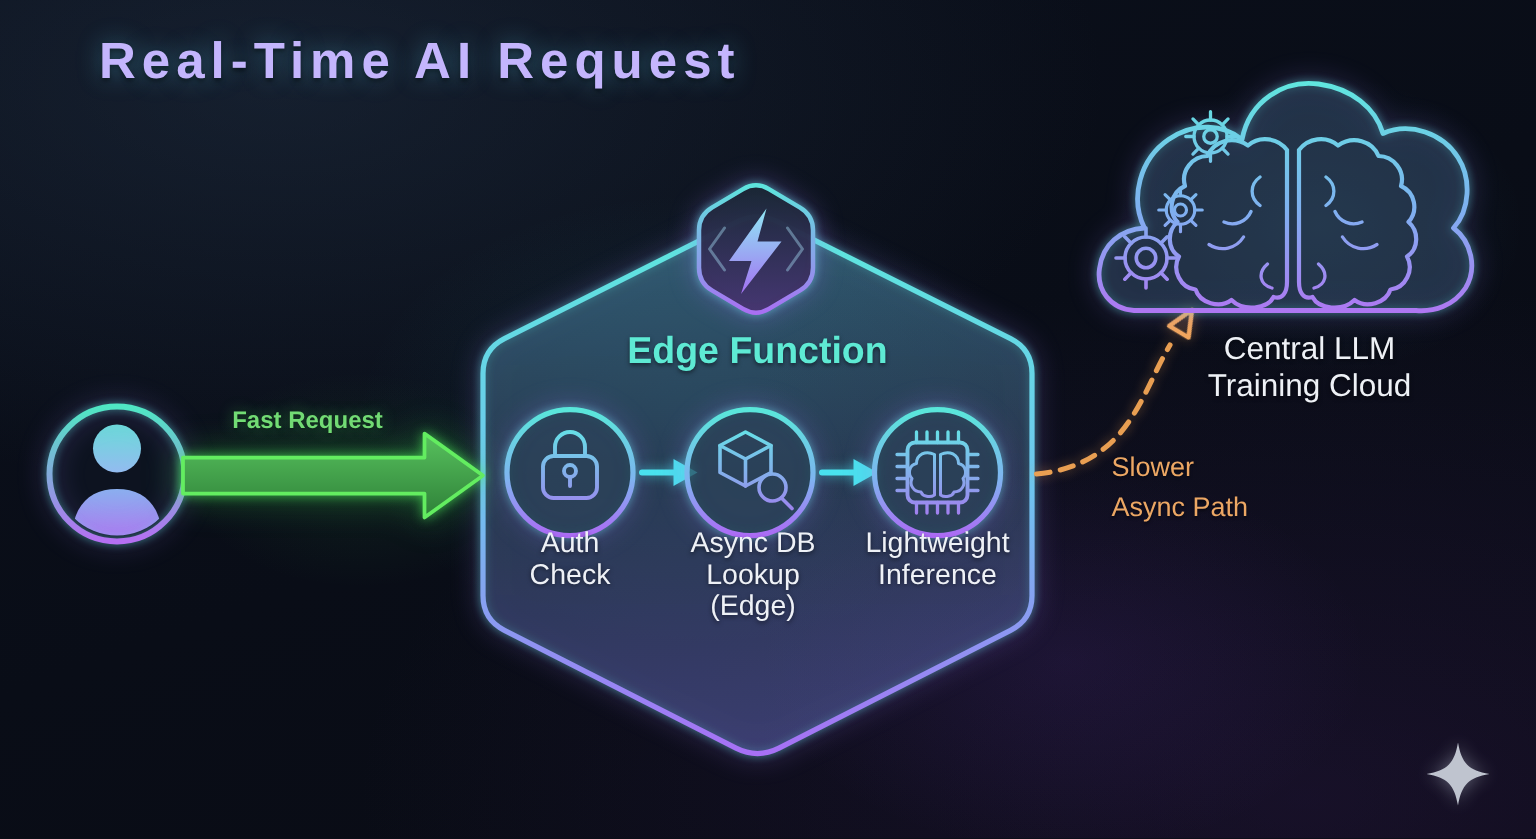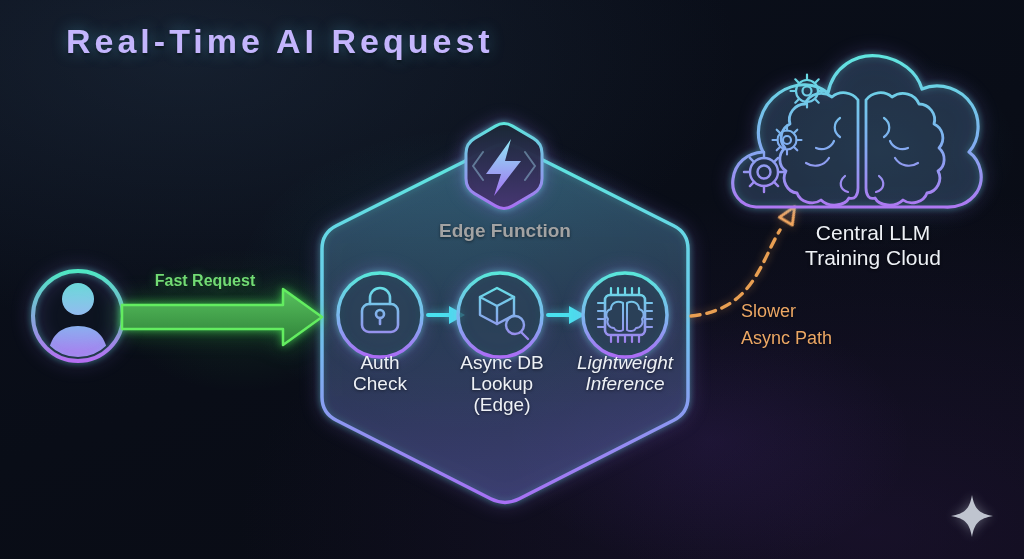--- a/index.html
+++ b/index.html
@@ -37,33 +37,33 @@
     text-shadow:0 0 16px rgba(90,200,235,0.40), 0 2px 3px rgba(0,0,0,0.55);
     margin-left:36px;
   }
   .fast-label {
     left:205px; top:272px; transform:translateX(-50%);
     font-size:16px; font-weight:700; color:#72db74;
     text-shadow:0 0 10px rgba(80,220,100,0.45), 0 1px 2px rgba(0,0,0,0.5);
   }
   .edge-title {
     left:505px; top:220px; transform:translateX(-50%);
-    font-size:19px; font-weight:600; color:#a3a3a3;
+    font-size:25px; font-weight:600; color:#5eead4;
     text-shadow:0 1px 3px rgba(0,0,0,0.5);
     text-align:right;
   }
   .step-label {
     top:352px; transform:translateX(-50%);
     font-size:19px; line-height:21px; font-weight:500;
     color:#eef1f6; text-align:center;
     text-shadow:0 1px 3px rgba(0,0,0,0.5);
   }
   #step-label-0 { left:380px; }
   #step-label-1 { left:502px; }
-  #step-label-2 { left:625px;font-style:italic; }
+  #step-label-2 { left:625px; }
   .async-label {
     left:741px; top:298px;
     font-size:18px; line-height:27px; font-weight:400;
     color:#eca764; text-shadow:0 1px 2px rgba(0,0,0,0.5);
   }
   .cloud-label {
     left:873px; top:220px; transform:translateX(-50%);
     font-size:21px; line-height:25px; font-weight:500;
     color:#eef1f6; text-align:center;
     text-shadow:0 1px 3px rgba(0,0,0,0.5);

